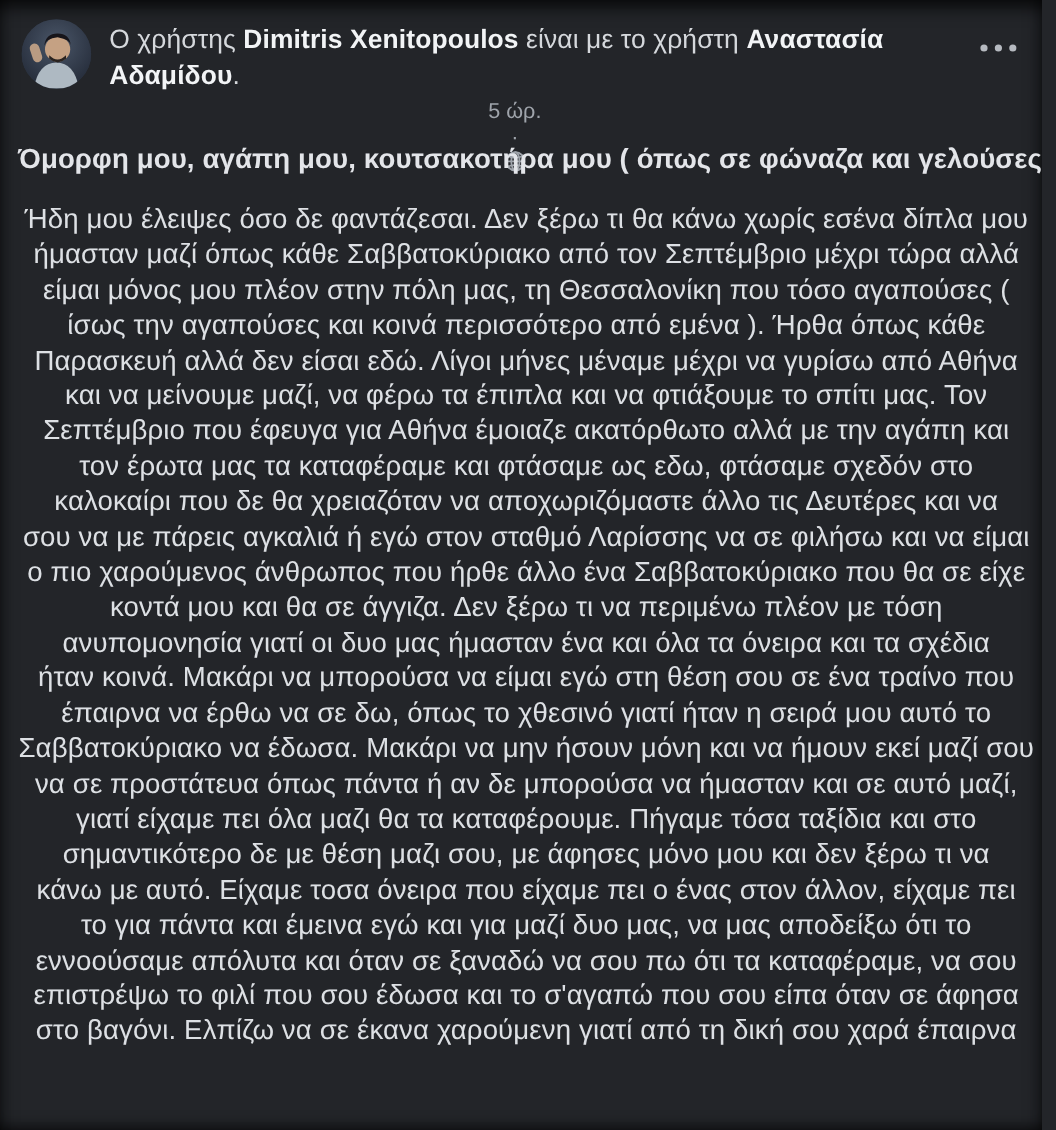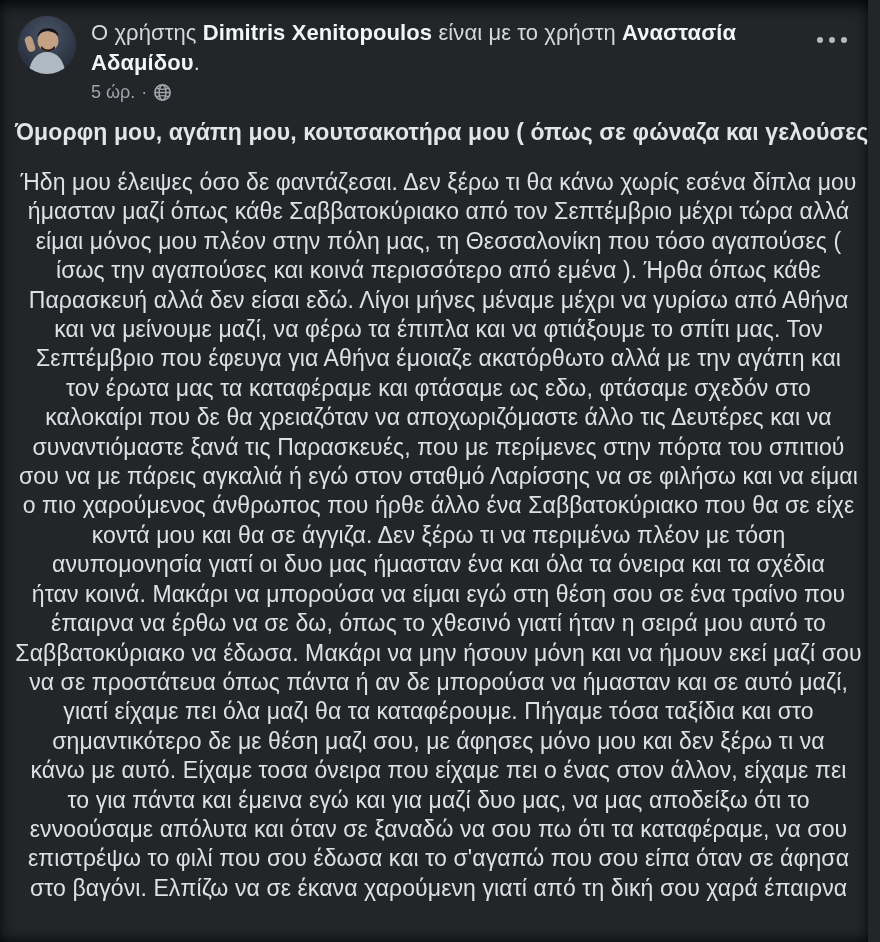--- a/index.html
+++ b/index.html
@@ -26,21 +26,21 @@
   }
   .avatar svg{display:block;width:100%;height:100%;}
   .header-text{margin-left:15px;padding-top:2px;max-width:676px;}
   .title{
     font-size:22px;line-height:30px;color:#d5d8dc;
     letter-spacing:.1px;
   }
   .title b{color:#f2f4f6;font-weight:700;cursor:pointer;}
   .meta{
     margin-top:3px;display:flex;align-items:center;
-    font-size:18px;color:#9fa4ab;line-height:22px;
+    font-size:18px;color:#9fa4ab;line-height:22px;flex-direction:column;
   }
   .meta .dot-sep{margin:0 6px;}
   .meta svg{display:block;}
   .more-btn{
     position:absolute;top:20px;right:12px;
     width:48px;height:40px;border:none;background:transparent;
     display:flex;align-items:center;justify-content:center;gap:6px;
     cursor:pointer;border-radius:8px;
   }
   .more-btn i{width:6px;height:6px;border-radius:50%;background:#b6bac0;display:block;}
@@ -110,21 +110,20 @@
     <div class="post-body">
         <div class="body-line">Ήδη μου έλειψες όσο δε φαντάζεσαι. Δεν ξέρω τι θα κάνω χωρίς εσένα δίπλα μου</div>
         <div class="body-line">ήμασταν μαζί όπως κάθε Σαββατοκύριακο από τον Σεπτέμβριο μέχρι τώρα αλλά</div>
         <div class="body-line">είμαι μόνος μου πλέον στην πόλη μας, τη Θεσσαλονίκη που τόσο αγαπούσες (</div>
         <div class="body-line">ίσως την αγαπούσες και κοινά περισσότερο από εμένα ). Ήρθα όπως κάθε</div>
         <div class="body-line">Παρασκευή αλλά δεν είσαι εδώ. Λίγοι μήνες μέναμε μέχρι να γυρίσω από Αθήνα</div>
         <div class="body-line">και να μείνουμε μαζί, να φέρω τα έπιπλα και να φτιάξουμε το σπίτι μας. Τον</div>
         <div class="body-line">Σεπτέμβριο που έφευγα για Αθήνα έμοιαζε ακατόρθωτο αλλά με την αγάπη και</div>
         <div class="body-line">τον έρωτα μας τα καταφέραμε και φτάσαμε ως εδω, φτάσαμε σχεδόν στο</div>
         <div class="body-line">καλοκαίρι που δε θα χρειαζόταν να αποχωριζόμαστε άλλο τις Δευτέρες και να</div>
-        <div class="body-line">συναντιόμαστε ξανά τις Παρασκευές, που με περίμενες στην πόρτα του σπιτιού</div>
         <div class="body-line">σου να με πάρεις αγκαλιά ή εγώ στον σταθμό Λαρίσσης να σε φιλήσω και να είμαι</div>
         <div class="body-line">ο πιο χαρούμενος άνθρωπος που ήρθε άλλο ένα Σαββατοκύριακο που θα σε είχε</div>
         <div class="body-line">κοντά μου και θα σε άγγιζα. Δεν ξέρω τι να περιμένω πλέον με τόση</div>
         <div class="body-line">ανυπομονησία γιατί οι δυο μας ήμασταν ένα και όλα τα όνειρα και τα σχέδια</div>
         <div class="body-line">ήταν κοινά. Μακάρι να μπορούσα να είμαι εγώ στη θέση σου σε ένα τραίνο που</div>
         <div class="body-line">έπαιρνα να έρθω να σε δω, όπως το χθεσινό γιατί ήταν η σειρά μου αυτό το</div>
         <div class="body-line">Σαββατοκύριακο να έδωσα. Μακάρι να μην ήσουν μόνη και να ήμουν εκεί μαζί σου</div>
         <div class="body-line">να σε προστάτευα όπως πάντα ή αν δε μπορούσα να ήμασταν και σε αυτό μαζί,</div>
         <div class="body-line">γιατί είχαμε πει όλα μαζι θα τα καταφέρουμε. Πήγαμε τόσα ταξίδια και στο</div>
         <div class="body-line">σημαντικότερο δε με θέση μαζι σου, με άφησες μόνο μου και δεν ξέρω τι να</div>

